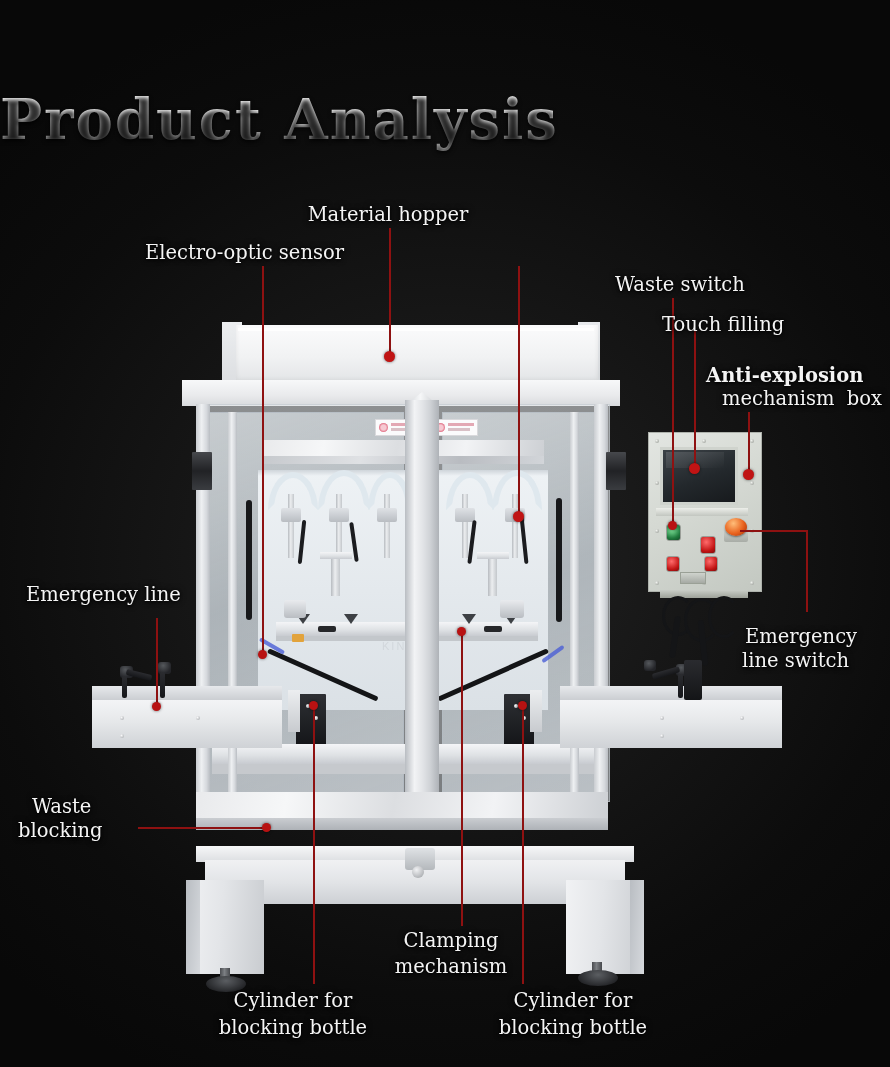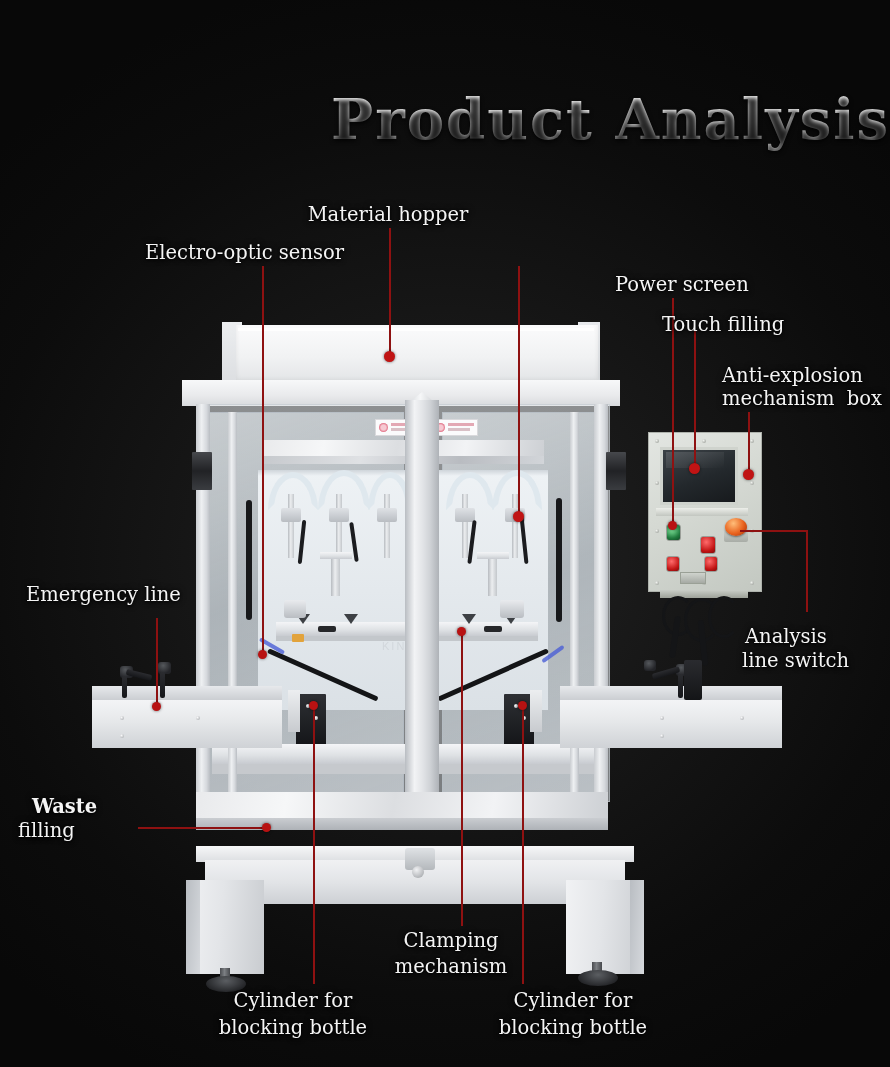--- a/index.html
+++ b/index.html
@@ -6,21 +6,21 @@
   #page{
     position:relative;width:890px;height:1067px;overflow:hidden;
     background:
       radial-gradient(ellipse 70% 55% at 50% 52%, #232323 0%, #151515 45%, #0c0c0c 75%, #080808 100%),
       #0b0b0b;
     font-family:"Liberation Serif", serif;
   }
 
   
   #title{
-    position:absolute;left:0;top:86px;width:890px;text-align:right;
+    position:absolute;left:0;top:86px;width:890px;text-align:left;
     font-family:"DejaVu Serif", serif;
     font-size:56px;font-weight:bold;letter-spacing:2px;
     background:linear-gradient(180deg,#ffffff 0%,#f2f2f2 38%,#cfcfcf 55%,#8d8d8d 78%,#bdbdbd 100%);
     -webkit-background-clip:text;background-clip:text;color:transparent;
     -webkit-text-fill-color:transparent;
     text-shadow:0 2px 4px rgba(0,0,0,.8);
   }
 
   
   .lbl{
@@ -392,34 +392,34 @@
   <div class="dot sm" style="left:309px;top:701px;"></div>
 
   <div class="lead v" style="left:522px;top:706px;height:278px;"></div>
   <div class="dot sm" style="left:518px;top:701px;"></div>
 
   <div class="lbl" style="left:145px;top:240px;">Electro-optic sensor</div>
 
   <div class="lbl c" style="left:288px;top:202px;width:200px;">Material hopper</div>
 
 
-  <div class="lbl" style="left:615px;top:272px;">Power screen</div>
+  <div class="lbl" style="left:615px;top:272px;">Waste switch</div>
 
   <div class="lbl" style="left:662px;top:312px;">Touch filling</div>
 
-  <div class="lbl" style="left:722px;top:363px;">Anti-explosion</div>
+  <div class="lbl" style="left:706px;top:363px;font-weight:bold;">Anti-explosion</div>
   <div class="lbl" style="left:722px;top:386px;">mechanism  box</div>
 
   <div class="lbl" style="left:26px;top:582px;">Emergency line</div>
 
-  <div class="lbl" style="left:745px;top:624px;">Analysis</div>
+  <div class="lbl" style="left:745px;top:624px;">Emergency</div>
   <div class="lbl" style="left:742px;top:648px;">line switch</div>
 
-  <div class="lbl" style="left:32px;top:794px;font-weight:bold;">Waste</div>
-  <div class="lbl" style="left:18px;top:818px;">filling</div>
+  <div class="lbl" style="left:32px;top:794px;">Waste</div>
+  <div class="lbl" style="left:18px;top:818px;">blocking</div>
 
   <div class="lbl c" style="left:361px;top:954px;width:180px;">mechanism</div>
   <div class="lbl c" style="left:361px;top:928px;width:180px;">Clamping</div>
 
   <div class="lbl c" style="left:198px;top:988px;width:190px;">Cylinder for</div>
   <div class="lbl c" style="left:198px;top:1015px;width:190px;">blocking bottle</div>
 
   <div class="lbl c" style="left:478px;top:988px;width:190px;">Cylinder for</div>
   <div class="lbl c" style="left:478px;top:1015px;width:190px;">blocking bottle</div>
 

